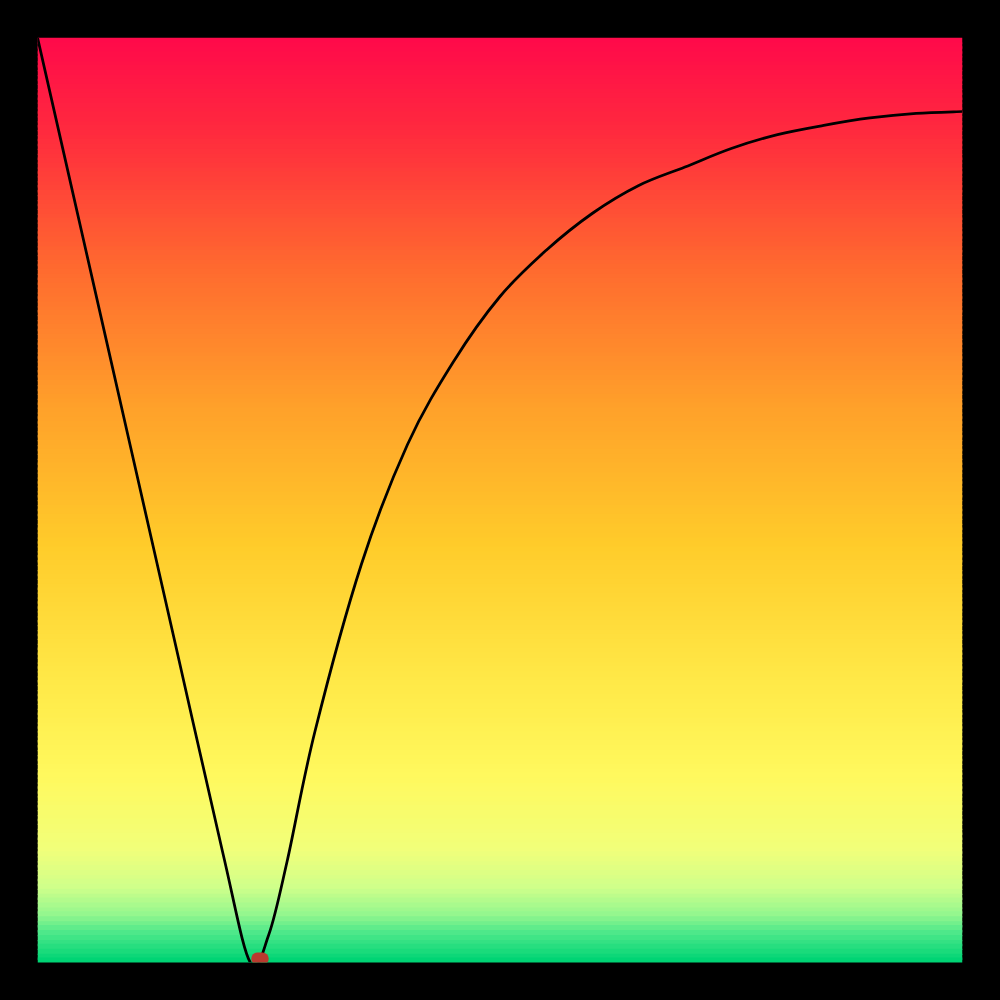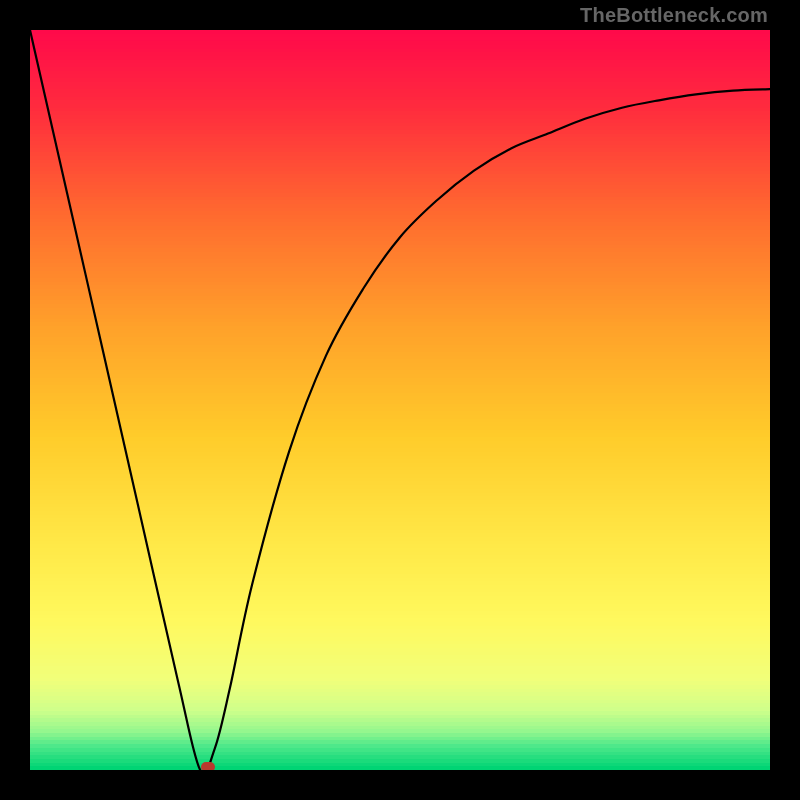--- a/index.html
+++ b/index.html
@@ -54,21 +54,20 @@
   svg.curve {
     position: absolute;
     inset: 0;
   }
 </style>
 </head>
 <body>
 
 <div class="frame">
 
-  <div class="watermark">TheBottleneck.com</div>
 
   <div class="plot-area">
     <div class="gradient" id="grad">
         <div class="band" style="top: 0%; height: 0.7%; background: rgb(255, 10, 74);"></div>
         <div class="band" style="top: 0.5%; height: 0.7%; background: rgb(255, 12, 73);"></div>
         <div class="band" style="top: 1%; height: 0.7%; background: rgb(255, 13, 73);"></div>
         <div class="band" style="top: 1.5%; height: 0.7%; background: rgb(255, 15, 72);"></div>
         <div class="band" style="top: 2%; height: 0.7%; background: rgb(255, 16, 72);"></div>
         <div class="band" style="top: 2.5%; height: 0.7%; background: rgb(255, 18, 71);"></div>
         <div class="band" style="top: 3%; height: 0.7%; background: rgb(255, 20, 70);"></div>

